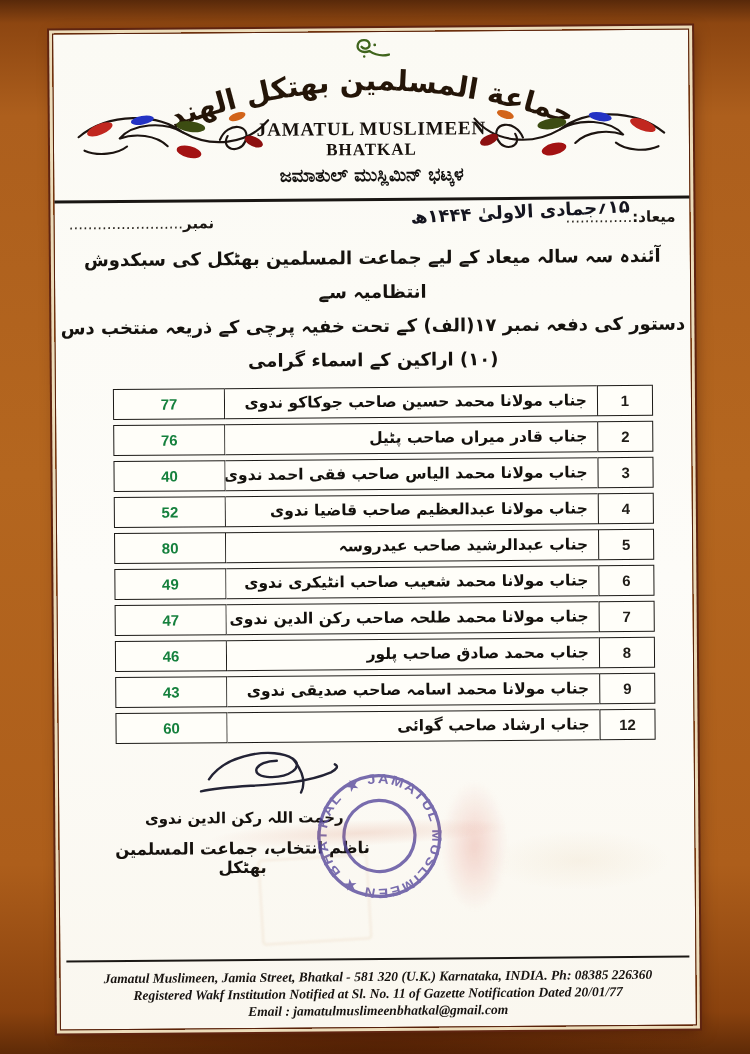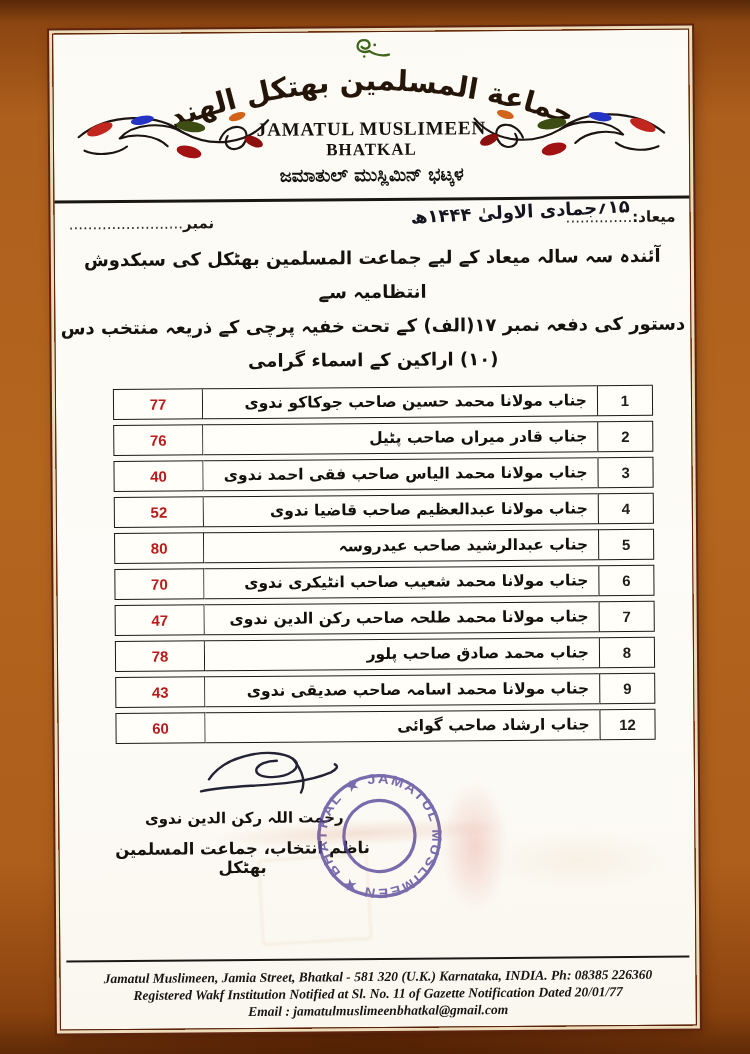--- a/index.html
+++ b/index.html
@@ -45,21 +45,21 @@
     color:#15151f; transform:rotate(-2.5deg); letter-spacing:.5px;
   }
   
   .urdu{ font-family:"DejaVu Sans",sans-serif; direction:rtl; }
   .para{ text-align:center; }
   .para .pline{ line-height:34px; font-size:18px; font-weight:700; color:#15120e; }
   
   .members{ margin:10px 38px 0 57px; display:flex; flex-direction:column; gap:5px; }
   .trow{ display:flex; height:31px; }
   .cell{ border:1.6px solid #1c1a17; display:flex; align-items:center; background:#fffef9; }
-  .cell.votes{ width:90px; justify-content:center; font-size:15px; color:#b91c1c; font-weight:600; }
+  .cell.votes{ width:112px; justify-content:center; font-size:15px; color:#15803d; font-weight:600; }
   .cell.name{ flex:1; border-left:none; border-right:none; direction:rtl; justify-content:flex-start;
     padding:0 10px; font-size:15.5px; font-weight:700; color:#14110d; white-space:nowrap; overflow:hidden; }
   .cell.serial{ width:56px; justify-content:center; font-size:15px; font-weight:600; color:#201d18; }
   
   .sigsection{ position:relative; height:170px; }
   .sig-scribble{ position:absolute; left:138px; top:2px; }
   .sig-name{ position:absolute; left:60px; top:66px; width:250px; text-align:center;
     font-size:15px; font-weight:700; color:#15110d; }
   .sig-title{ position:absolute; left:48px; top:96px; width:270px; text-align:center;
     font-size:16.5px; font-weight:700; color:#15110d; }
@@ -174,31 +174,31 @@
       <div class="cell votes">52</div>
       <div class="cell name urdu">جناب مولانا عبدالعظیم صاحب قاضیا ندوی</div>
       <div class="cell serial">4</div>
     </div>
     <div class="trow">
       <div class="cell votes">80</div>
       <div class="cell name urdu">جناب عبدالرشید صاحب عیدروسہ</div>
       <div class="cell serial">5</div>
     </div>
     <div class="trow">
-      <div class="cell votes">70</div>
+      <div class="cell votes">49</div>
       <div class="cell name urdu">جناب مولانا محمد شعیب صاحب انٹیکری ندوی</div>
       <div class="cell serial">6</div>
     </div>
     <div class="trow">
       <div class="cell votes">47</div>
       <div class="cell name urdu">جناب مولانا محمد طلحہ صاحب رکن الدین ندوی</div>
       <div class="cell serial">7</div>
     </div>
     <div class="trow">
-      <div class="cell votes">78</div>
+      <div class="cell votes">46</div>
       <div class="cell name urdu">جناب محمد صادق صاحب پلور</div>
       <div class="cell serial">8</div>
     </div>
     <div class="trow">
       <div class="cell votes">43</div>
       <div class="cell name urdu">جناب مولانا محمد اسامہ صاحب صدیقی ندوی</div>
       <div class="cell serial">9</div>
     </div>
     <div class="trow">
       <div class="cell votes">60</div>

